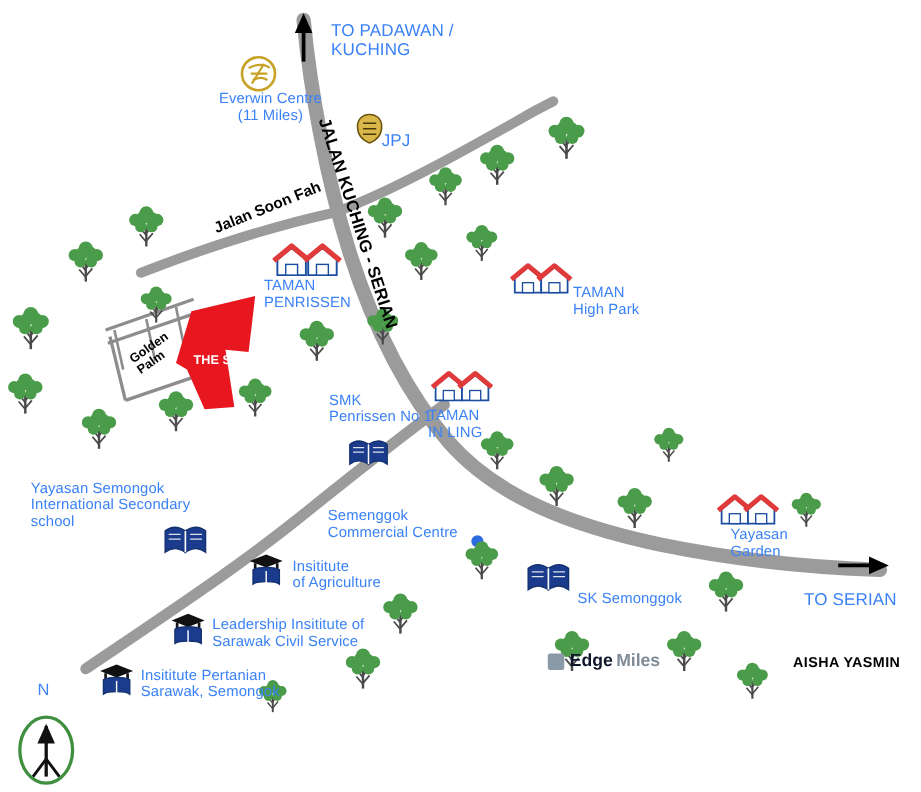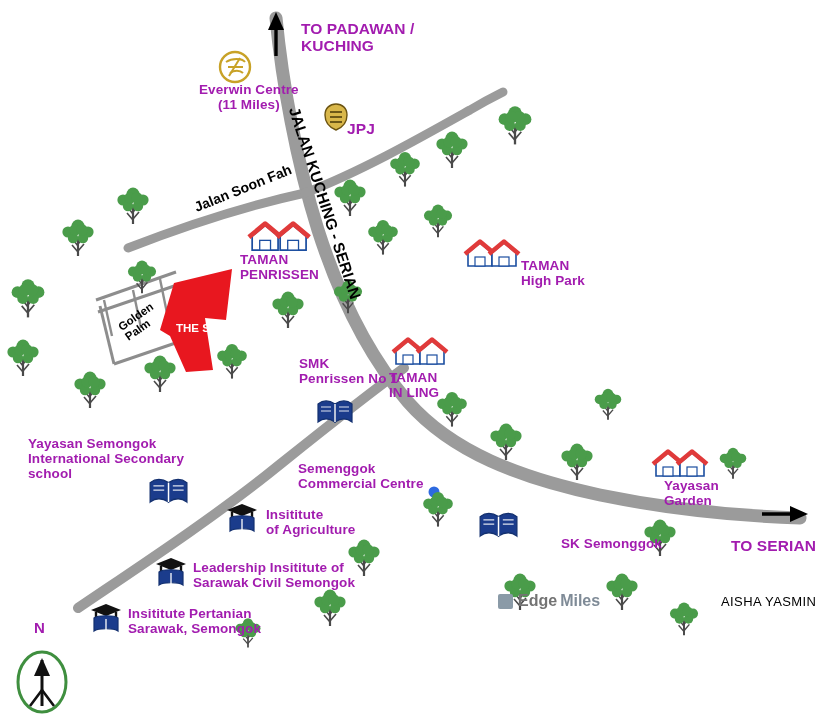--- a/index.html
+++ b/index.html
@@ -19,22 +19,22 @@
   }
   #map-svg {
     position: absolute;
     left: 0;
     top: 0;
     width: 837px;
     height: 720px;
   }
   .lbl {
     position: absolute;
-    color: #a21caf;
-    font-weight: bold;
+    color: #3b82f6;
+    font-weight: normal;
     line-height: 1.12;
     white-space: pre;
     letter-spacing: 0.1px;
   }
   .lbl-md { font-size: 13.5px; }
   .lbl-lg { font-size: 15.5px; }
   .lbl-c { text-align: center; }
   .road-lbl {
     position: absolute;
     color: #000000;
@@ -50,39 +50,39 @@
   }
   .watermark {
     position: absolute;
     display: flex;
     align-items: center;
     gap: 3px;
     font-size: 16px;
     font-weight: bold;
   }
   .wm-edge {
-    color: #737373;
+    color: #0f172a;
     font-weight: bold;
   }
   .wm-prop {
     color: #7f8b97;
     font-weight: bold;
   }
   .wm-box {
     display: inline-block;
     width: 15px;
     height: 15px;
     background: #8a9aa7;
     border-radius: 2px;
     margin-right: 2px;
   }
   .credit {
     position: absolute;
     font-size: 13px;
-    font-weight: normal;
+    font-weight: bold;
     color: #000000;
     letter-spacing: 0.4px;
     text-align: center;
   }
 </style>
 </head>
 <body>
 
 <div id="map-root">
 
@@ -258,23 +258,23 @@
 IN LING</div>
       <div class="lbl lbl-md" style="left: 28px; top: 436px;">Yayasan Semongok
 International Secondary
 school</div>
       <div class="lbl lbl-md" style="left: 298px; top: 461px;">Semenggok
 Commercial Centre</div>
       <div class="lbl lbl-md" style="left: 664px; top: 478px;">Yayasan
 Garden</div>
       <div class="lbl lbl-md" style="left: 266px; top: 507px;">Insititute
 of Agriculture</div>
-      <div class="lbl lbl-md" style="left: 525px; top: 536px; margin-left: 36px;">SK Semonggok</div>
+      <div class="lbl lbl-md" style="left: 525px; top: 536px;">SK Semonggok</div>
       <div class="lbl lbl-md" style="left: 193px; top: 560px;">Leadership Insititute of
-Sarawak Civil Semongok</div>
+Sarawak Civil Service</div>
       <div class="lbl lbl-md" style="left: 128px; top: 606px;">Insititute Pertanian
 Sarawak, Semongok</div>
     </div>
 
   <div class="watermark" style="left:498px; top:592px;">
     <span class="wm-box"></span>
     <span class="wm-edge">Edge</span>
     <span class="wm-prop">Miles</span>
   </div>
 

